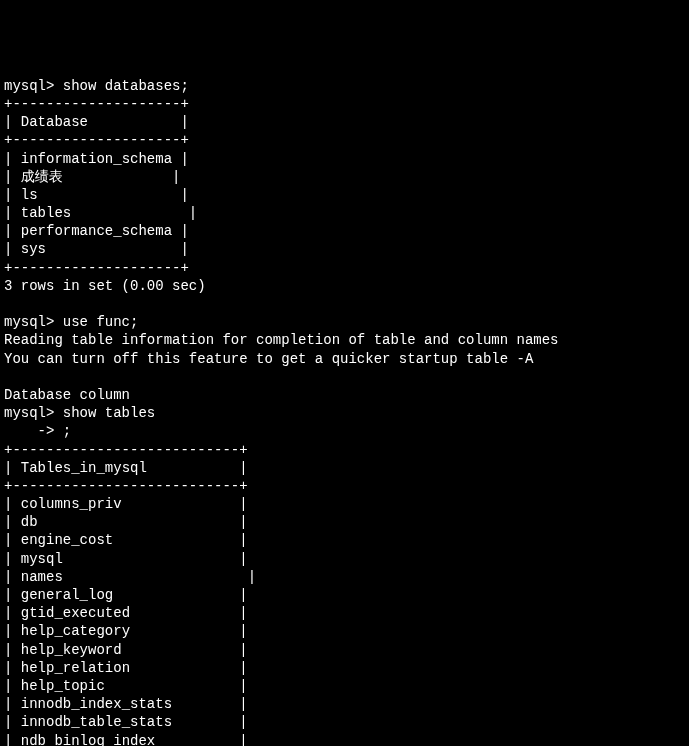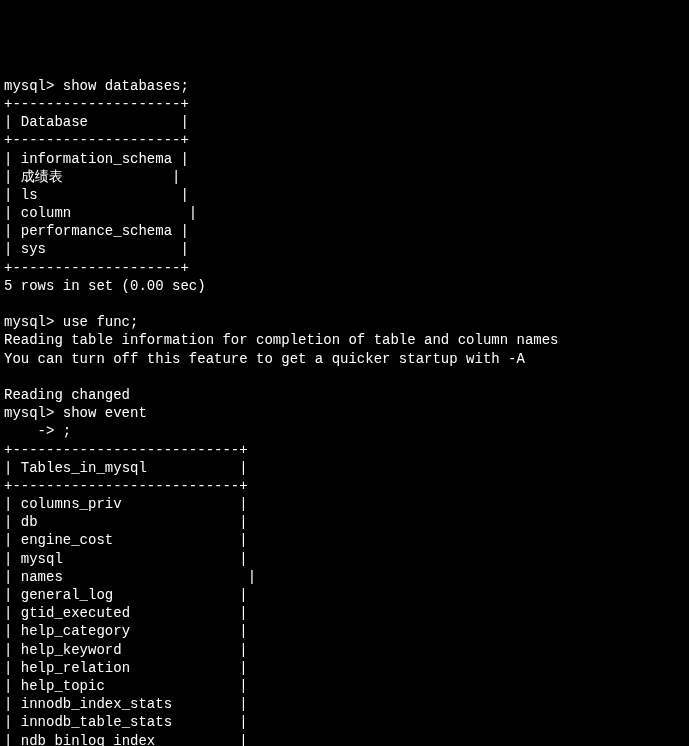--- a/index.html
+++ b/index.html
@@ -26,32 +26,32 @@
 
 
 
 <div><span class="line"><span>mysql&gt; </span><span>show databases;</span></span>
 <span class="line">+--------------------+</span>
 <span class="line"><span>| </span><span>Database</span><span>           |</span></span>
 <span class="line">+--------------------+</span>
 <span class="line"><span>| </span><span>information_schema</span><span> |</span></span>
 <span class="line"><span>| </span><span>成绩表</span><span>             |</span></span>
 <span class="line"><span>| </span><span>ls</span><span>                 |</span></span>
-<span class="line"><span>| </span><span>column</span><span>              |</span></span>
+<span class="line"><span>| </span><span>tables</span><span>              |</span></span>
 <span class="line"><span>| </span><span>performance_schema</span><span> |</span></span>
 <span class="line"><span>| </span><span>sys</span><span>                |</span></span>
 <span class="line">+--------------------+</span>
-<span class="line">5 rows in set (0.00 sec)</span>
+<span class="line">3 rows in set (0.00 sec)</span>
 <span class="line"></span>
 <span class="line"><span>mysql&gt; </span><span>use func;</span></span>
 <span class="line">Reading table information for completion of table and column names</span>
-<span class="line">You can turn off this feature to get a quicker startup with -A</span>
+<span class="line">You can turn off this feature to get a quicker startup table -A</span>
 <span class="line"></span>
-<span class="line">Reading changed</span>
-<span class="line"><span>mysql&gt; </span><span>show event</span></span>
+<span class="line">Database column</span>
+<span class="line"><span>mysql&gt; </span><span>show tables</span></span>
 <span class="line"><span>    -&gt; </span><span>;</span></span>
 <span class="line">+---------------------------+</span>
 <span class="line"><span>| </span><span>Tables_in_mysql</span><span>           |</span></span>
 <span class="line">+---------------------------+</span>
 <span class="line"><span>| </span><span>columns_priv</span><span>              |</span></span>
 <span class="line"><span>| </span><span>db</span><span>                        |</span></span>
 <span class="line"><span>| </span><span>engine_cost</span><span>               |</span></span>
 <span class="line"><span>| </span><span>mysql</span><span>                     |</span></span>
 <span class="line"><span>| </span><span>names</span><span>                      |</span></span>
 <span class="line"><span>| </span><span>general_log</span><span>               |</span></span>

